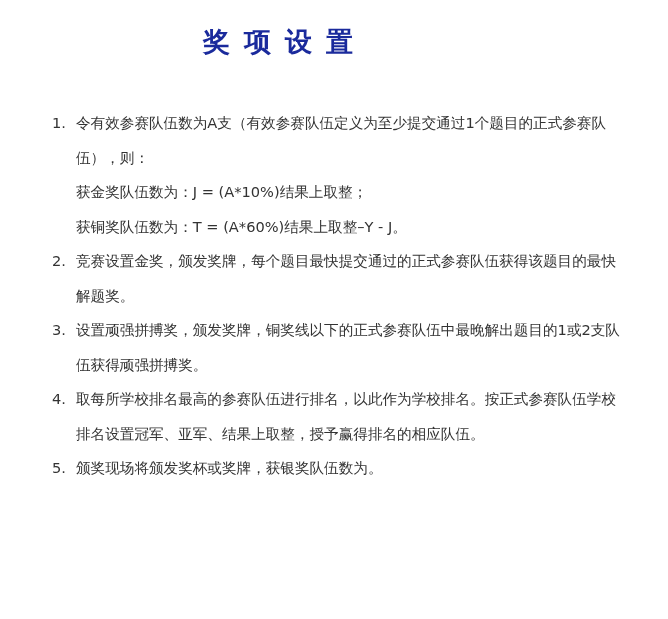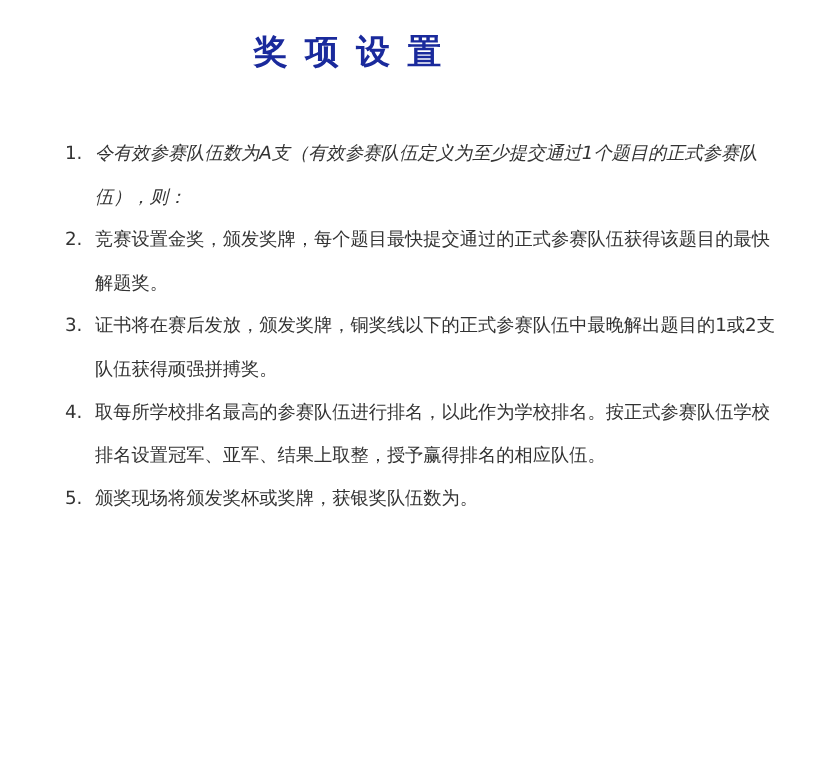--- a/index.html
+++ b/index.html
@@ -44,40 +44,41 @@
       position: relative;
       padding-left: 24px;
     }
     .num {
       position: absolute;
       left: 0;
       top: 0;
     }
     .sub {
       padding-left: 0;
-      font-style: italic;
     }
   </style>
 </head>
 <body>
 
 <div class="title">奖项设置</div>
 
 <ol class="list">
   <li class="item">
     <span class="num">1.</span>
     <div class="sub">令有效参赛队伍数为A支（有效参赛队伍定义为至少提交通过1个题目的正式参赛队伍），则：</div>
+    <div class="sub">获金奖队伍数为：J = (A*10%)结果上取整；</div>
+    <div class="sub">获铜奖队伍数为：T = (A*60%)结果上取整–Y - J。</div>
   </li>
   <li class="item">
     <span class="num">2.</span>
     <div>竞赛设置金奖，颁发奖牌，每个题目最快提交通过的正式参赛队伍获得该题目的最快解题奖。</div>
   </li>
   <li class="item">
     <span class="num">3.</span>
-    <div>证书将在赛后发放，颁发奖牌，铜奖线以下的正式参赛队伍中最晚解出题目的1或2支队伍获得顽强拼搏奖。</div>
+    <div>设置顽强拼搏奖，颁发奖牌，铜奖线以下的正式参赛队伍中最晚解出题目的1或2支队伍获得顽强拼搏奖。</div>
   </li>
   <li class="item">
     <span class="num">4.</span>
     <div>取每所学校排名最高的参赛队伍进行排名，以此作为学校排名。按正式参赛队伍学校排名设置冠军、亚军、结果上取整，授予赢得排名的相应队伍。</div>
   </li>
   <li class="item">
     <span class="num">5.</span>
     <div>颁奖现场将颁发奖杯或奖牌，获银奖队伍数为。</div>
   </li>
 </ol>

